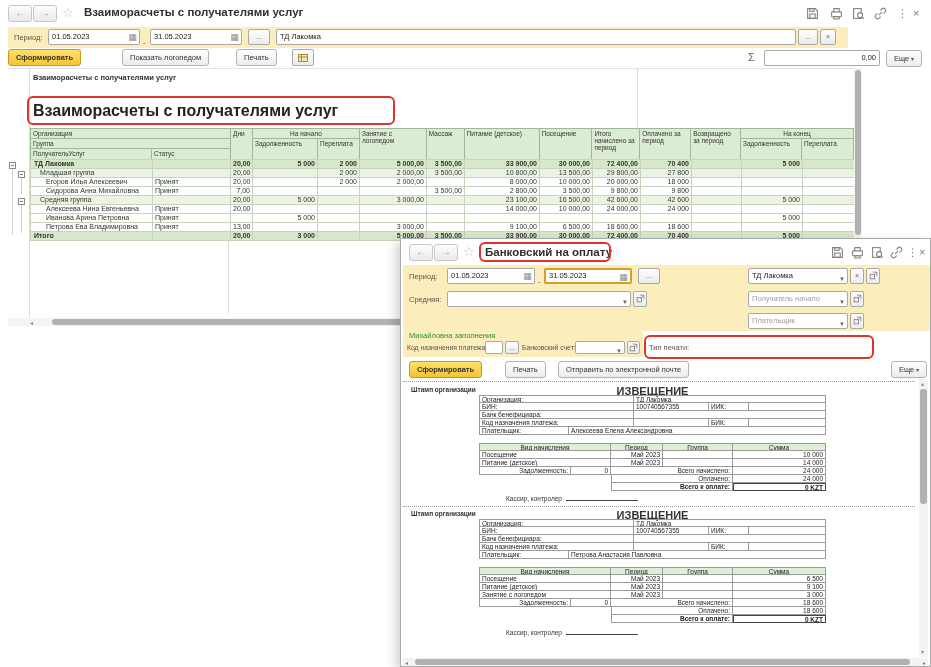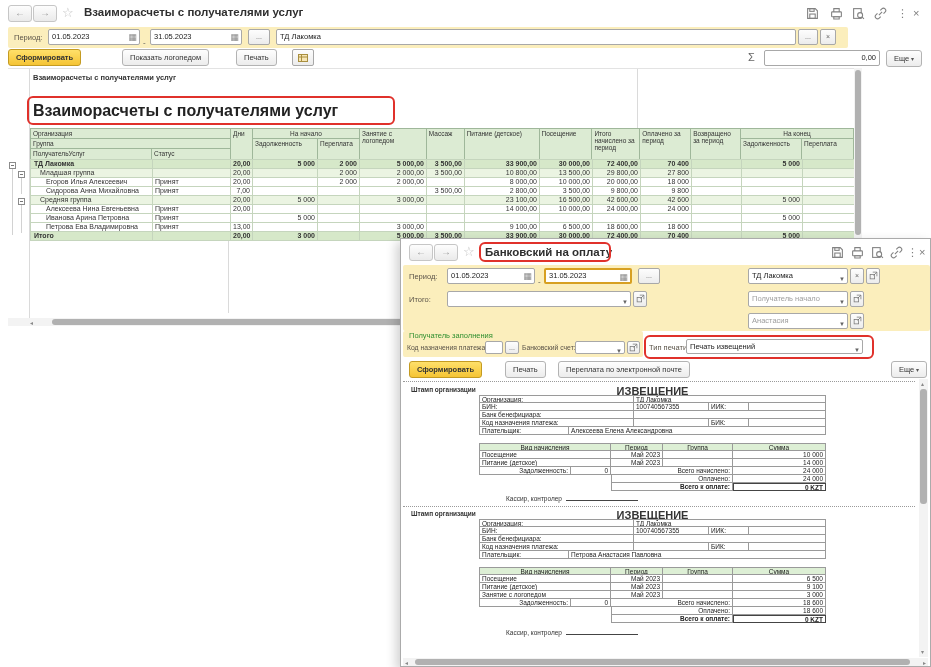--- a/index.html
+++ b/index.html
@@ -408,74 +408,71 @@
     <span>ТД Лакомка</span>
     <span class="ico-chev"></span></div>
   <div class="abs sq" style="left:449px;top:29px;width:14px;height:16px;line-height:14px">×</div>
   <div class="abs sq" style="left:465px;top:29px;width:14px;height:16px;padding-top:2px">
     <svg width="9" height="9" viewBox="0 0 12 12" stroke="#777" fill="none" style="margin:0 auto">
         <rect x="1.5" y="4.5" width="6" height="6"></rect>
         <path d="M5 1.5h5.5V7M10.5 1.5 6 6"></path>
       </svg>
     </div>
 
-  <div class="abs lbl" style="left:8px;top:56px">Итого:</div>
+  <div class="abs lbl" style="left:8px;top:56px">Средняя:</div>
   <div class="abs fld" style="left:46px;top:52px;width:184px;height:16px">
     <span class="ico-chev"></span>
     </div>
   <div class="abs sq" style="left:232px;top:52px;width:14px;height:16px;padding-top:2px">
     <svg width="9" height="9" viewBox="0 0 12 12" stroke="#777" fill="none" style="margin:0 auto">
         <rect x="1.5" y="4.5" width="6" height="6"></rect>
         <path d="M5 1.5h5.5V7M10.5 1.5 6 6"></path>
       </svg>
     </div>
   <div class="abs fld" style="left:347px;top:52px;width:100px;height:16px">
     <span class="ph">Получатель начало</span>
     <span class="ico-chev"></span></div>
   <div class="abs sq" style="left:449px;top:52px;width:14px;height:16px;padding-top:2px">
     <svg width="9" height="9" viewBox="0 0 12 12" stroke="#777" fill="none" style="margin:0 auto">
         <rect x="1.5" y="4.5" width="6" height="6"></rect>
         <path d="M5 1.5h5.5V7M10.5 1.5 6 6"></path>
       </svg>
     </div>
 
   <div class="abs fld" style="left:347px;top:74px;width:100px;height:16px">
-    <span class="ph">Анастасия</span>
+    <span class="ph">Плательщик</span>
     <span class="ico-chev"></span></div>
   <div class="abs sq" style="left:449px;top:74px;width:14px;height:16px;padding-top:2px">
     <svg width="9" height="9" viewBox="0 0 12 12" stroke="#777" fill="none" style="margin:0 auto">
         <rect x="1.5" y="4.5" width="6" height="6"></rect>
         <path d="M5 1.5h5.5V7M10.5 1.5 6 6"></path>
       </svg>
     </div>
 
-  <div class="abs pz" style="left:8px;top:92px">Получатель заполнения</div>
+  <div class="abs pz" style="left:8px;top:92px">Михайловна заполнения</div>
   <div class="abs lbl" style="left:6px;top:105px;font-size:6.8px">Код назначения платежа:</div>
   <div class="abs fld" style="left:84px;top:102px;width:18px;height:13px"></div>
   <div class="abs sq" style="left:104px;top:102px;width:14px;height:13px;line-height:11px">...</div>
   <div class="abs lbl" style="left:121px;top:105px;font-size:6.8px">Банковский счет:</div>
   <div class="abs fld" style="left:174px;top:102px;width:50px;height:13px">
     <span class="ico-chev" style="top:3px"></span>
     </div>
   <div class="abs sq" style="left:226px;top:102px;width:13px;height:13px;padding-top:1px">
     <svg width="9" height="9" viewBox="0 0 12 12" stroke="#777" fill="none" style="margin:0 auto">
         <rect x="1.5" y="4.5" width="6" height="6"></rect>
         <path d="M5 1.5h5.5V7M10.5 1.5 6 6"></path>
       </svg>
     </div>
 
   <div class="abs lbl" style="left:248px;top:104px">Тип печати:</div>
-  <div class="abs fld" style="left:285px;top:100px;width:177px;height:15px">
-    <span>Печать извещений</span>
-    <span class="ico-chev"></span></div>
   <div class="abs redbox" style="left:243px;top:96px;width:230px;height:24px"></div>
 
   <div class="abs btn btn-y" style="left:8px;top:122px">Сформировать</div>
   <div class="abs btn" style="left:104px;top:122px">Печать</div>
-  <div class="abs btn" style="left:157px;top:122px">Переплата по электронной почте</div>
+  <div class="abs btn" style="left:157px;top:122px">Отправить по электронной почте</div>
   <div class="abs btn chev-i" style="left:490px;top:122px">Еще</div>
 
   <div class="abs dot" style="left:2px;top:142px;width:512px"></div>
 
   <div class="abs stamp" style="left:10px;top:147px">Штамп организации</div>
   <div class="abs izv" style="left:78px;top:146px;width:347px">ИЗВЕЩЕНИЕ</div>
   <div class="abs" style="left:78px;top:156px">
     <div class="rrow">
         <div class="rc bl bt" style="width:155px">Организация:</div>
         <div class="rc bt" style="width:192px">ТД Лакомка</div>

